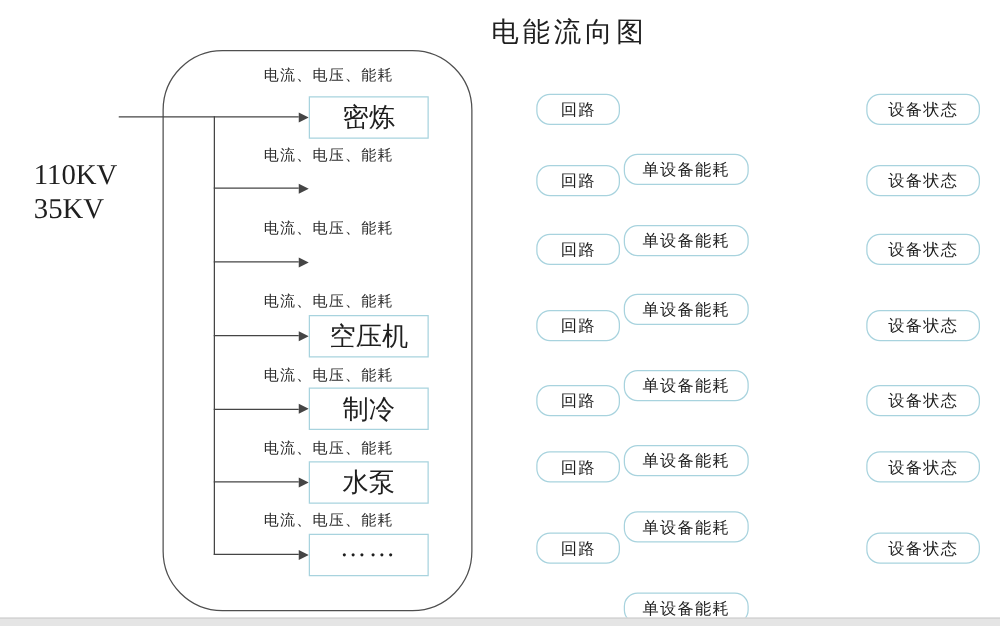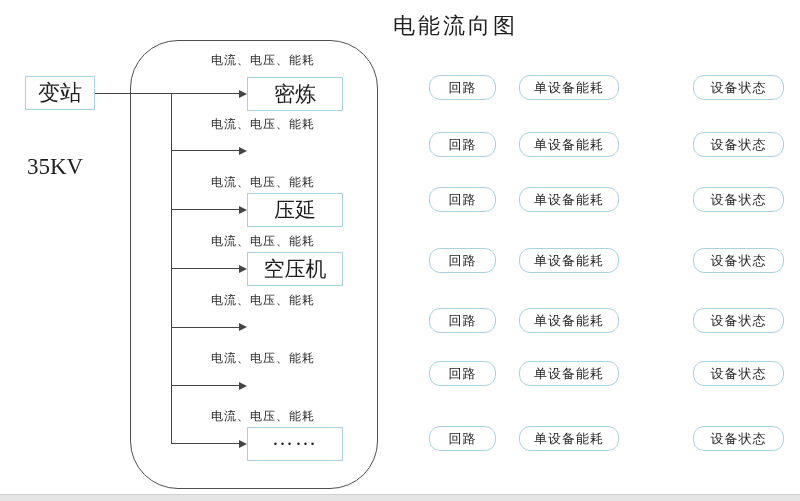--- a/index.html
+++ b/index.html
@@ -40,37 +40,35 @@
   .hline,.vline{position:absolute;background:var(--line);}
   .hline{height:1px;}
   .vline{width:1px;}
   .arrow{
     position:absolute;width:0;height:0;
     border-top:4px solid transparent;border-bottom:4px solid transparent;
     border-left:8px solid var(--line);
   }
   .panel-box{height:25px;font-size:13px;letter-spacing:1px;border-radius:11px;}
   .col-circuit{left:429px;width:67px;}
-  .col-energy{left:519px;width:100px;}
+  .col-energy{left:499px;width:100px;margin-top:48px;}
   .col-status{left:693px;width:91px;}
   .bottom-bar{
     position:absolute;left:0;top:494px;width:800px;height:7px;
     background:var(--bar);border-top:1px solid #d0d0d0;box-sizing:border-box;
   }
 </style>
 </head>
 <body>
 
 <div class="stage">
 
   <div class="title">电能流向图</div>
 
-  <div class="box substation">
-    <span>变站</span>
-  </div>
+  <div class="voltage v1">110KV</div>
   <div class="voltage v2">35KV</div>
 
   <div class="group-outline"></div>
 
   <div class="hline" style="left:95px;top:93px;width:144px;"></div>
   <div class="vline" style="left:171px;top:93px;height:351px;"></div>
   <div class="hline" style="left:171px;top:150px;width:68px;"></div>
   <div class="hline" style="left:171px;top:209px;width:68px;"></div>
   <div class="hline" style="left:171px;top:268px;width:68px;"></div>
   <div class="hline" style="left:171px;top:327px;width:68px;"></div>
@@ -89,25 +87,28 @@
   <div class="measure" style="top:116px;">电流、电压、能耗</div>
   <div class="measure" style="top:174px;">电流、电压、能耗</div>
   <div class="measure" style="top:233px;">电流、电压、能耗</div>
   <div class="measure" style="top:292px;">电流、电压、能耗</div>
   <div class="measure" style="top:350px;">电流、电压、能耗</div>
   <div class="measure" style="top:408px;">电流、电压、能耗</div>
 
   <div class="box eq-box" style="top:77px;text-align:center;">
     <span>密炼</span>
   </div>
-  <div class="box eq-box" style="top:193px;">
-    <span>压延</span>
-  </div>
   <div class="box eq-box" style="top:252px;justify-content:center;">
     <span>空压机</span>
+  </div>
+  <div class="box eq-box" style="top:310px;">
+    <span>制冷</span>
+  </div>
+  <div class="box eq-box" style="top:369px;">
+    <span>水泵</span>
   </div>
   <div class="box eq-box" style="top:427px;">
     <span class="raise">……</span>
   </div>
 
   <div class="box panel-box col-circuit" style="top:75px;">
     <span>回路</span>
   </div>
   <div class="box panel-box col-energy" style="top:75px;">
     <span>单设备能耗</span>

